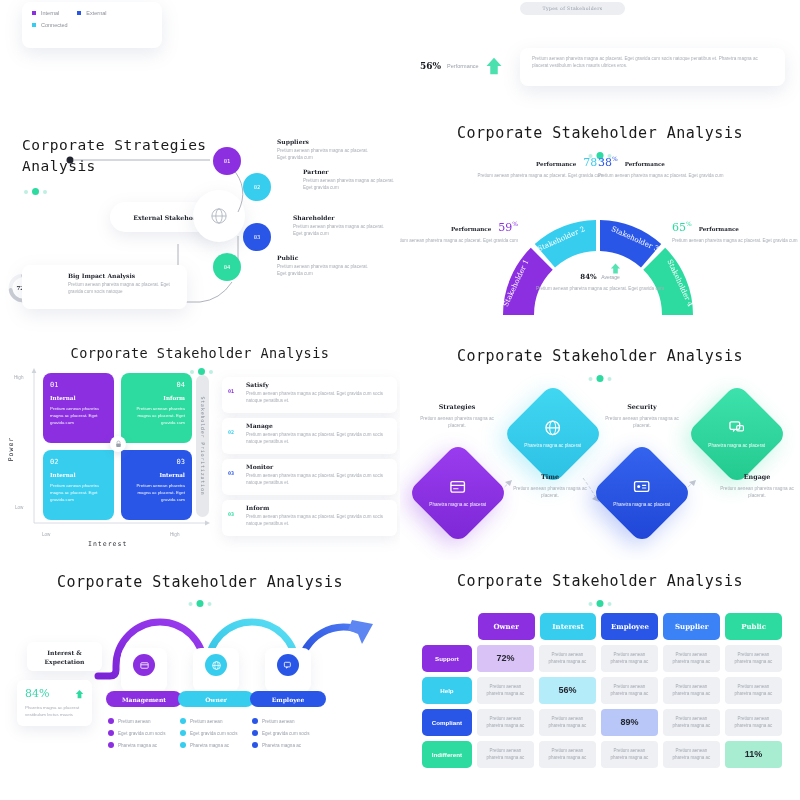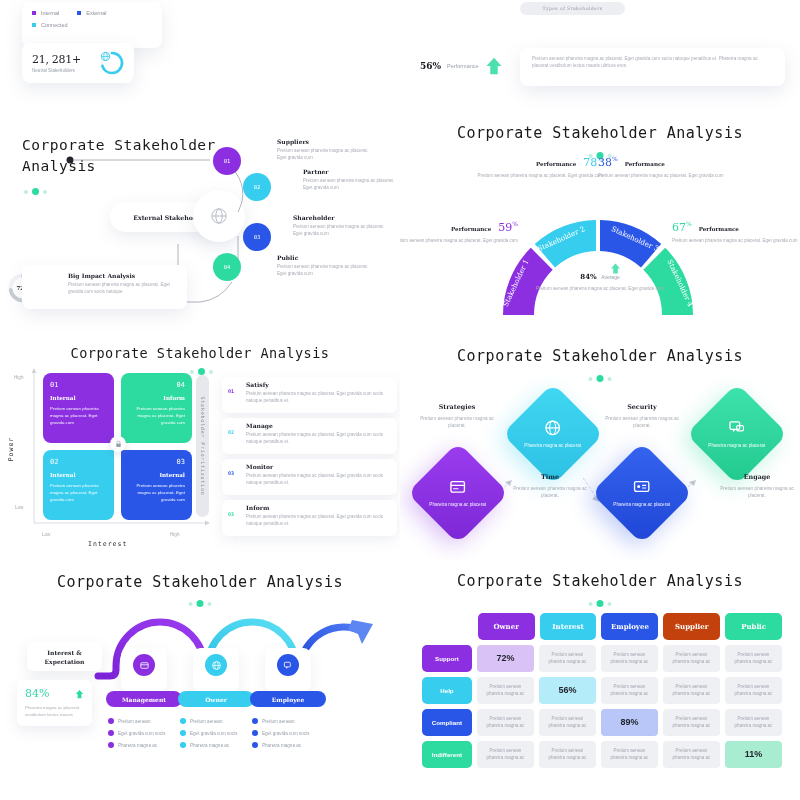--- a/index.html
+++ b/index.html
@@ -189,37 +189,20 @@
     <svg style="position:absolute;left:170px;top:-30px;" width="180" height="86">
       <path d="M30 0 L30 12 Q22 8 22 18 Q22 28 30 24 L30 46 L52 46 Q48 54 58 54 Q68 54 64 46 L86 46 L86 0 Z" fill="#1f4fd8"></path>
       <path d="M86 0 L120 0 L150 20 L118 46 L86 46 Z" fill="#2a5ce6"></path>
       <path d="M120 0 L150 0 L150 20 Z" fill="#1b3fbf"></path>
       <path d="M56 12 Q66 8 66 20 Q66 32 56 28" fill="none" stroke="#fff" stroke-width="2"></path>
       <circle cx="62" cy="-6" r="7" fill="#36cdee"></circle>
       <text x="34" y="33" font-family="DejaVu Sans Mono, monospace" font-size="7" fill="#ffffff">03</text>
     </svg>
 
     <div class="statwrap">
-      <div class="stat card-sh">
-        <div>
-          <div class="num">21, 281+</div>
-          <div class="sub">Neutral Stakeholders</div>
-        </div>
-        <div class="ring">
-          <svg viewBox="0 0 36 36">
-              <circle cx="18" cy="18" r="15" fill="none" stroke="#eef6f9" stroke-width="4"></circle>
-            <circle cx="18" cy="18" r="15" fill="none" stroke="#36cdee" stroke-width="4" stroke-dasharray="66 94" stroke-linecap="round" transform="rotate(-90 18 18)"></circle>
-            </svg>
-          <svg width="11" height="11" viewBox="0 0 24 24">
-            <circle cx="12" cy="12" r="9" fill="none" stroke="#36cdee" stroke-width="2"></circle>
-            <ellipse cx="12" cy="12" rx="4" ry="9" fill="none" stroke="#36cdee" stroke-width="1.6"></ellipse>
-            <line x1="3" y1="12" x2="21" y2="12" stroke="#36cdee" stroke-width="1.6"></line>
-            </svg>
-        </div>
-      </div>
     </div>
   </div>
 
   <div class="panel" id="p2">
 
     <div class="tag-gray" style="left:120px;top:42px;width:105px;">Types of Stakeholders</div>
 
     <div class="perfrow">
       <b>56%</b>
       <s>Performance</s>
@@ -228,21 +211,21 @@
       </svg>
     </div>
 
     <div class="card-sh" style="position:absolute;left:120px;top:88px;width:265px;height:38px;padding:8px 12px;">
       <div class="lorem" style="font-size:4.6px">Pretium aenean pharetra magna ac placerat. Eget gravida cum socis natoque penatibus et. Pharetra magna ac placerat vestibulum lectus mauris ultrices eros.</div>
     </div>
   </div>
 
   <div class="panel" id="p3">
     <div class="slide-title">
-      <span>Corporate Stakeholder</span><br>
+      <span>Corporate Strategies</span><br>
       <span>Analysis</span>
     </div>
     <div class="dots">
       <i class="d1"></i>
         <i class="d2"></i>
         <i class="d3"></i>
     </div>
 
     <div class="ext-stake">External Stakeholder</div>
     <div class="globe-circ">
@@ -345,21 +328,21 @@
     <div class="side" style="left:-12px;top:110px;text-align:right;">
       <div class="hdrow" style="justify-content:flex-end">
         <span class="lb">Performance</span>
         <span class="pc" style="color:#8b2fe0"><span>59</span><sup>%</sup></span>
       </div>
       <div class="lorem">Pretium aenean pharetra magna ac placerat. Eget gravida cum</div>
     </div>
 
     <div class="side" style="left:272px;top:110px;">
       <div class="hdrow">
-        <span class="pc" style="color:#2ddba0"><span>67</span><sup>%</sup></span>
+        <span class="pc" style="color:#2ddba0"><span>65</span><sup>%</sup></span>
         <span class="lb">Performance</span>
       </div>
       <div class="lorem">Pretium aenean pharetra magna ac placerat. Eget gravida cum</div>
     </div>
 
     <div class="avgbox">
       <div>
         <span class="a1">84%</span>
         <span class="a2">Average</span>
       </div>
@@ -659,21 +642,21 @@
         <div style="width:58px"></div>
         <div class="ch" style="background:#8b2fe0">
           <span>Owner</span>
           </div>
         <div class="ch" style="background:#36cdee">
           <span>Interest</span>
           </div>
         <div class="ch" style="background:#2a56e8">
           <span>Employee</span>
           </div>
-        <div class="ch" style="background:#c2410c">
+        <div class="ch" style="background:#3b82f6">
           <span>Supplier</span>
           </div>
         <div class="ch" style="background:#2ddba0">
           <span>Public</span>
           </div>
       </div>
 
       <div class="r">
         <div class="rh" style="background:#8b2fe0">
           <span>Support</span>

